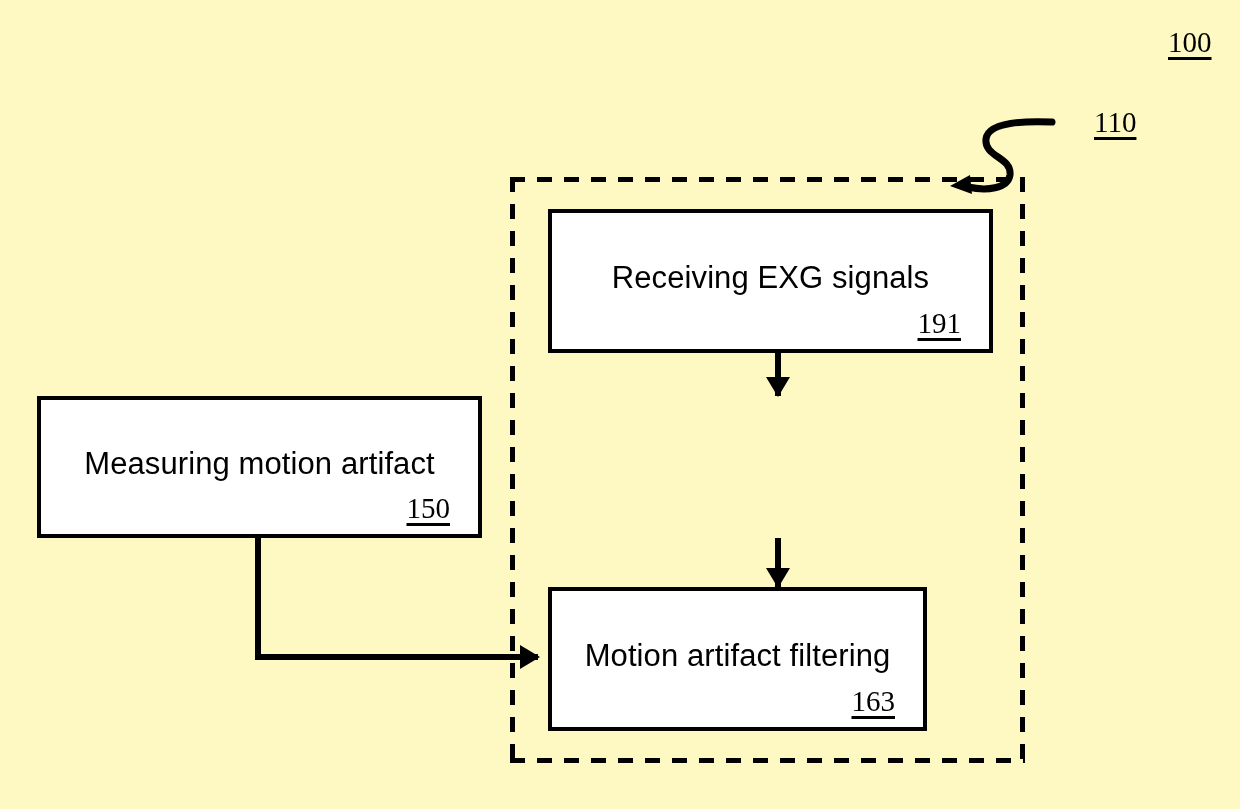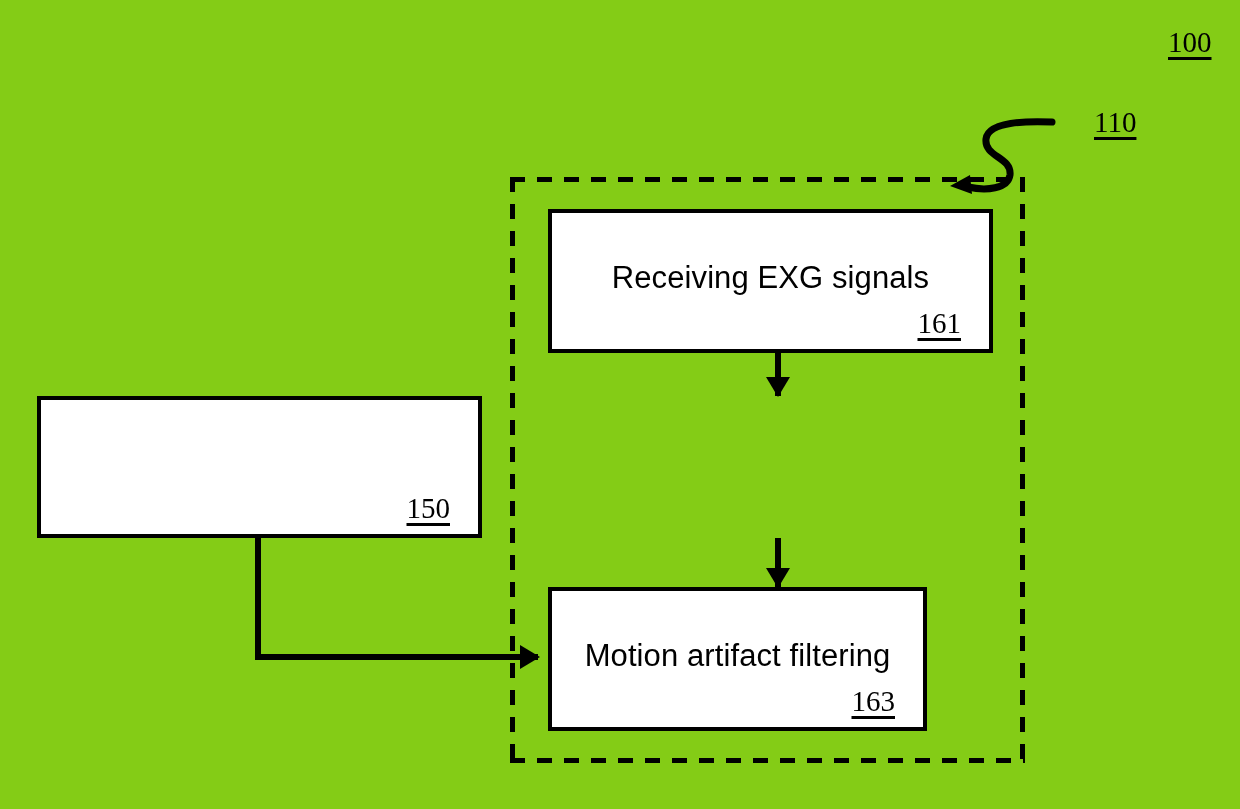--- a/index.html
+++ b/index.html
@@ -9,21 +9,21 @@
     background: #ffffff;
   }
   body {
     font-family: "Liberation Sans", "DejaVu Sans", sans-serif;
     color: #000000;
   }
   #figure {
     position: relative;
     width: 1240px;
     height: 809px;
-    background: #84cc16;
+    background: #fef9c3;
     overflow: hidden;
   }
 
   
   .ref-label {
     position: absolute;
     font-family: "Liberation Serif", "DejaVu Serif", serif;
     font-size: 29px;
     line-height: 1;
     color: #000;
@@ -175,38 +175,39 @@
 
   <svg class="leader-svg" viewBox="0 0 150 110">
     <path d="M 122 27 C 100 26, 58 26, 56 44 C 54 62, 82 62, 80 80 C 78 94, 56 96, 38 92" fill="none" stroke="#000" stroke-width="7" stroke-linecap="round" stroke-linejoin="round"></path>
     <polygon points="40,80 20,91 42,99" fill="#000"></polygon>
   </svg>
 
   <div class="dashed-container"></div>
 
   <div class="proc-box" id="box-111">
     <div class="box-title">Receiving EXG signals</div>
-    <div class="box-num">161</div>
+    <div class="box-num">191</div>
   </div>
 
   <div class="v-connector" id="conn-111-112">
     <span class="arrowhead"></span>
   </div>
 
 
   <div class="v-connector" id="conn-112-113">
     <span class="arrowhead"></span>
   </div>
 
   <div class="proc-box" id="box-113">
     <div class="box-title">Motion artifact filtering</div>
     <div class="box-num">163</div>
   </div>
 
   <div class="proc-box" id="box-150">
+    <div class="box-title">Measuring motion artifact</div>
     <div class="box-num">150</div>
   </div>
 
   <div class="elbow-v"></div>
   <div class="elbow-h">
     <span class="arrowhead"></span>
   </div>
 
 </div>
 

